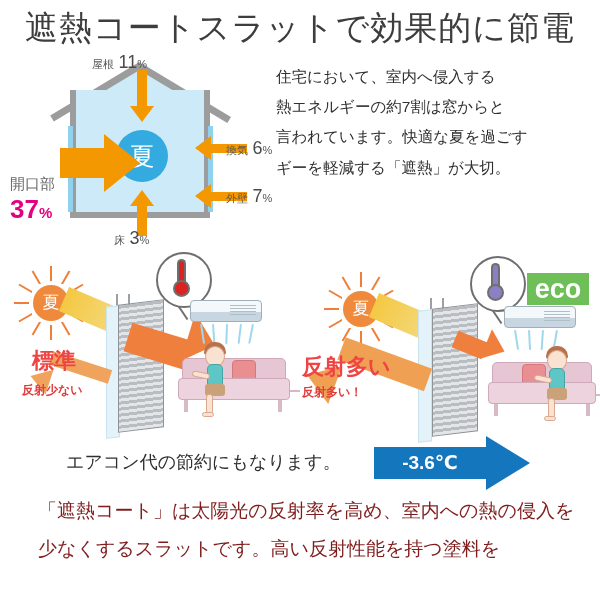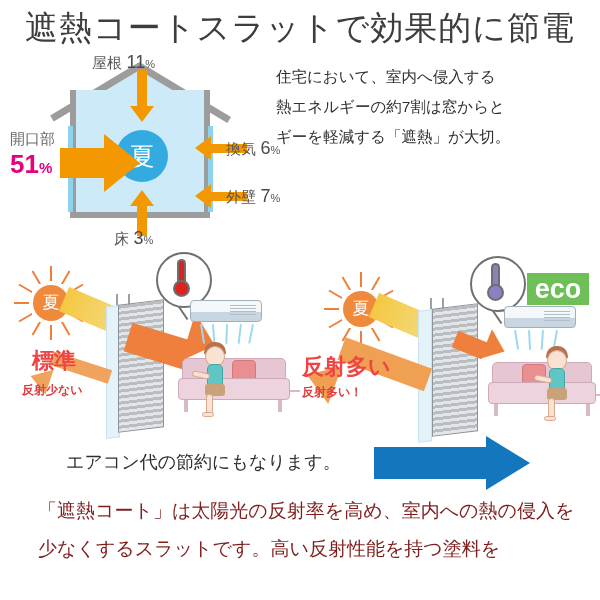--- a/index.html
+++ b/index.html
@@ -109,29 +109,29 @@
   #arrow-opening-shaft { left: 52px; top: 96px; width: 50px; height: 30px; }
   #arrow-opening-head {
     left: 96px; top: 82px;
     border-top: 29px solid transparent;
     border-bottom: 29px solid transparent;
     border-left: 36px solid #f39800;
   }
 
   .lbl { position: absolute; color: #585858; white-space: nowrap; }
   .lbl .num { font-size: 18px; color: #4a4a4a; }
-  .lbl .cap { font-size: 15px; }
+  .lbl .cap { font-size: 11px; }
   .lbl .pct { font-size: 11px; }
 
   #label-roof    { left: 84px;  top: 0px;   }
   #label-floor   { left: 106px; top: 176px; }
   #label-vent    { left: 218px; top: 86px;  }
   #label-wall    { left: 218px; top: 134px; }
   #label-opening { left: 2px;   top: 78px;  text-align: left; }
-  #label-opening .cap { font-size: 15px; color: #6a6a6a; display: block; }
+  #label-opening .cap { font-size: 15px; color: #6a6a6a; display: block; margin-top: 45px; }
   #label-opening .num { font-size: 26px; color: #e5007f; font-weight: 700; }
   #label-opening .pct { font-size: 15px; color: #e5007f; font-weight: 700; }
 
   
   #intro-paragraph {
     top: 62px; left: 276px; width: 318px;
     font-size: 15.5px;
     line-height: 1.95;
     color: #2f2f2f;
   }
@@ -369,27 +369,28 @@
     <span class="num">7</span><span class="pct">%</span>
   </div>
 
   <div class="lbl" id="label-floor">
     <span class="cap">床</span>
     <span class="num">3</span><span class="pct">%</span>
   </div>
 
   <div class="lbl" id="label-opening">
     <span class="cap">開口部</span>
-    <span class="num">51</span><span class="pct">%</span>
+    <span class="num">37</span><span class="pct">%</span>
   </div>
 </div>
 
 <div class="abs" id="intro-paragraph">
   <div>住宅において、室内へ侵入する</div>
   <div>熱エネルギーの約7割は窓からと</div>
+  <div>言われています。快適な夏を過ごす</div>
   <div>ギーを軽減する「遮熱」が大切。</div>
 </div>
 
 <div class="panel" id="panel-standard">
 
   <div class="sun" style="left:12px; top:16px;">
     <div class="ray" style="transform:rotate(0deg)"></div>
     <div class="ray" style="transform:rotate(30deg)"></div>
     <div class="ray" style="transform:rotate(60deg)"></div>
     <div class="ray" style="transform:rotate(90deg)"></div>
@@ -498,18 +499,19 @@
   <div class="panel-title" style="left:2px; top:104px;">反射多い</div>
   <div class="panel-sub" style="left:2px; top:136px;text-align:center;">反射多い！</div>
 </div>
 
 <div id="eco-badge">eco</div>
 
 <div class="abs" id="savings-row">
   <div id="savings-text">エアコン代の節約にもなります。</div>
   <div id="temp-arrow-body"></div>
   <div id="temp-arrow-head"></div>
+  <div id="temp-arrow-label">-3.6℃</div>
 </div>
 
 <div class="abs" id="bottom-paragraph">
   <div>「遮熱コート」は太陽光の反射率を高め、室内への熱の侵入を</div>
   <div>少なくするスラットです。高い反射性能を持つ塗料を</div>
 </div>
 
 </body></html>

